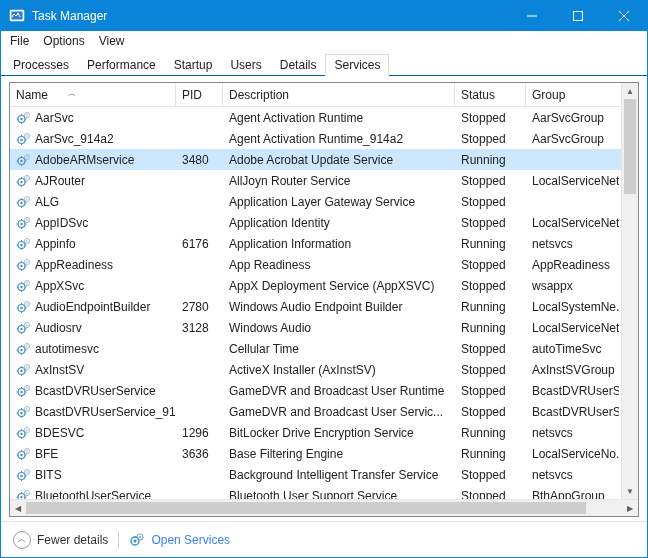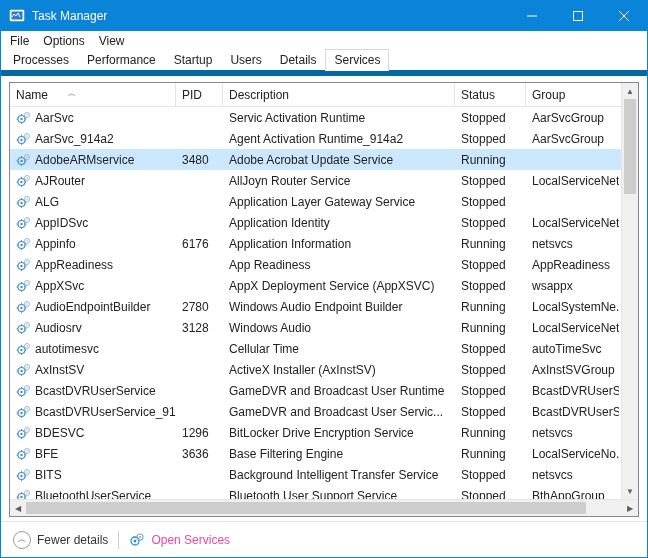--- a/index.html
+++ b/index.html
@@ -5,21 +5,21 @@
   * { box-sizing: border-box; }
   html, body { margin:0; padding:0; font-family:"Segoe UI",Arial,sans-serif; font-size:12px; color:#222; background:#fff; }
   .window { width:648px; height:558px; border:1px solid #0a84d8; display:flex; flex-direction:column; background:#fff; }
   .titlebar { height:30px; background:#0a84d8; color:#ffffff; display:flex; align-items:center; }
   .titlebar .icon { width:16px; height:16px; margin:0 7px 0 8px; display:flex; align-items:center; justify-content:center; }
   .titlebar .title { flex:1; font-size:12px; }
   .winbtns { display:flex; height:100%; }
   .winbtn { width:46px; display:flex; align-items:center; justify-content:center; color:#fff; font-size:13px; }
   .menubar { height:20px; display:flex; align-items:center; padding:0 2px; }
   .menuitem { padding:1px 7px; font-size:12px; }
-  .tabbar { display:flex; align-items:flex-end; border-bottom:6px solid #0369a1; padding:0 3px; height:25px; }
+  .tabbar { display:flex; align-items:flex-end; border-bottom:1px solid #0369a1; padding:0 3px; height:25px; }
   .tab { padding:3px 8px; font-size:12px; border:1px solid transparent; position:relative; top:1px; }
   .tab.active { border:1px solid #d9d9d9; border-bottom:1px solid #fff; background:#fff; }
   .content { flex:1; padding:6px 8px 4px 8px; display:flex; flex-direction:column; overflow:hidden; }
   .listwrap { flex:1; border:1px solid #828790; display:flex; flex-direction:column; overflow:hidden; }
   .headerrow { display:flex; background:#fff; border-bottom:1px solid #e5e5e5; flex-shrink:0; height:24px; }
   .hcol { padding:4px 0 4px 6px; font-size:12px; border-right:1px solid #e5e5e5; white-space:nowrap; display:flex; align-items:center; overflow:hidden; }
   .hcol:last-child { border-right:none; }
   .sortmark { margin-left:20px; color:#5a5a5a; font-size:8px; position:relative; top:-1px; }
   .rows { flex:1; overflow:hidden; }
   .row { display:flex; height:21px; align-items:center; }
@@ -34,21 +34,21 @@
   .vscroll .arrow.down { bottom:0; }
   .hscroll { height:17px; background:#f0f0f0; border-top:1px solid #e5e5e5; display:flex; align-items:center; position:relative; }
   .hscroll .arrow { width:16px; height:100%; display:flex; align-items:center; justify-content:center; color:#606060; font-size:8px; }
   .hscroll .track { flex:1; position:relative; height:100%; }
   .hscroll .thumb { position:absolute; top:2px; bottom:2px; left:0; width:560px; background:#cdcdcd; }
   .listbody { display:flex; flex:1; overflow:hidden; }
   .footer { height:36px; border-top:1px solid #e5e5e5; display:flex; align-items:center; padding:0 12px; gap:10px; }
   .fewer { display:flex; align-items:center; gap:6px; font-size:12px; color:#333; }
   .circle { width:18px; height:18px; border:1px solid #999; border-radius:50%; display:flex; align-items:center; justify-content:center; color:#555; font-size:9px; }
   .divider { width:1px; height:18px; background:#d0d0d0; }
-  .openservices { display:flex; align-items:center; gap:6px; color:#ec4899; font-size:12px; }
+  .openservices { display:flex; align-items:center; gap:6px; color:#3b82f6; font-size:12px; }
   .gearsvg { width:16px; height:16px; }
   .col-name { width:166px; }
   .col-pid { width:47px; }
   .col-desc { width:232px; }
   .col-status { width:71px; }
   .col-group { width:93px; }
 </style>
 </head>
 <body>
 
@@ -120,21 +120,21 @@
                       <circle cx="5.5" cy="9" r="3.5" fill="none" stroke="#4a90c0" stroke-width="1.2"></circle>
                       <circle cx="5.5" cy="9" r="1.2" fill="#4a90c0"></circle>
                       <path d="M5.5 5.5 v-1.5 M5.5 12.5 v1.5 M2 9 h-1.5 M9 9 h1.5" stroke="#4a90c0" stroke-width="1"></path>
                       <circle cx="11" cy="5" r="2.5" fill="none" stroke="#9bb8cc" stroke-width="1"></circle>
                       <circle cx="11" cy="5" r="0.8" fill="#9bb8cc"></circle>
                     </svg>
                   </span>
                   <span>AarSvc</span>
                 </div>
                 <div class="cell col-pid"></div>
-                <div class="cell col-desc">Servic Activation Runtime</div>
+                <div class="cell col-desc">Agent Activation Runtime</div>
                 <div class="cell col-status">Stopped</div>
                 <div class="cell col-group">AarSvcGroup</div>
               </div>
               <div class="row">
                 <div class="cell col-name namecell">
                   <span class="svcicon">
                     <svg width="16" height="16" viewBox="0 0 16 16">
                       <circle cx="5.5" cy="9" r="3.5" fill="none" stroke="#4a90c0" stroke-width="1.2"></circle>
                       <circle cx="5.5" cy="9" r="1.2" fill="#4a90c0"></circle>
                       <path d="M5.5 5.5 v-1.5 M5.5 12.5 v1.5 M2 9 h-1.5 M9 9 h1.5" stroke="#4a90c0" stroke-width="1"></path>

